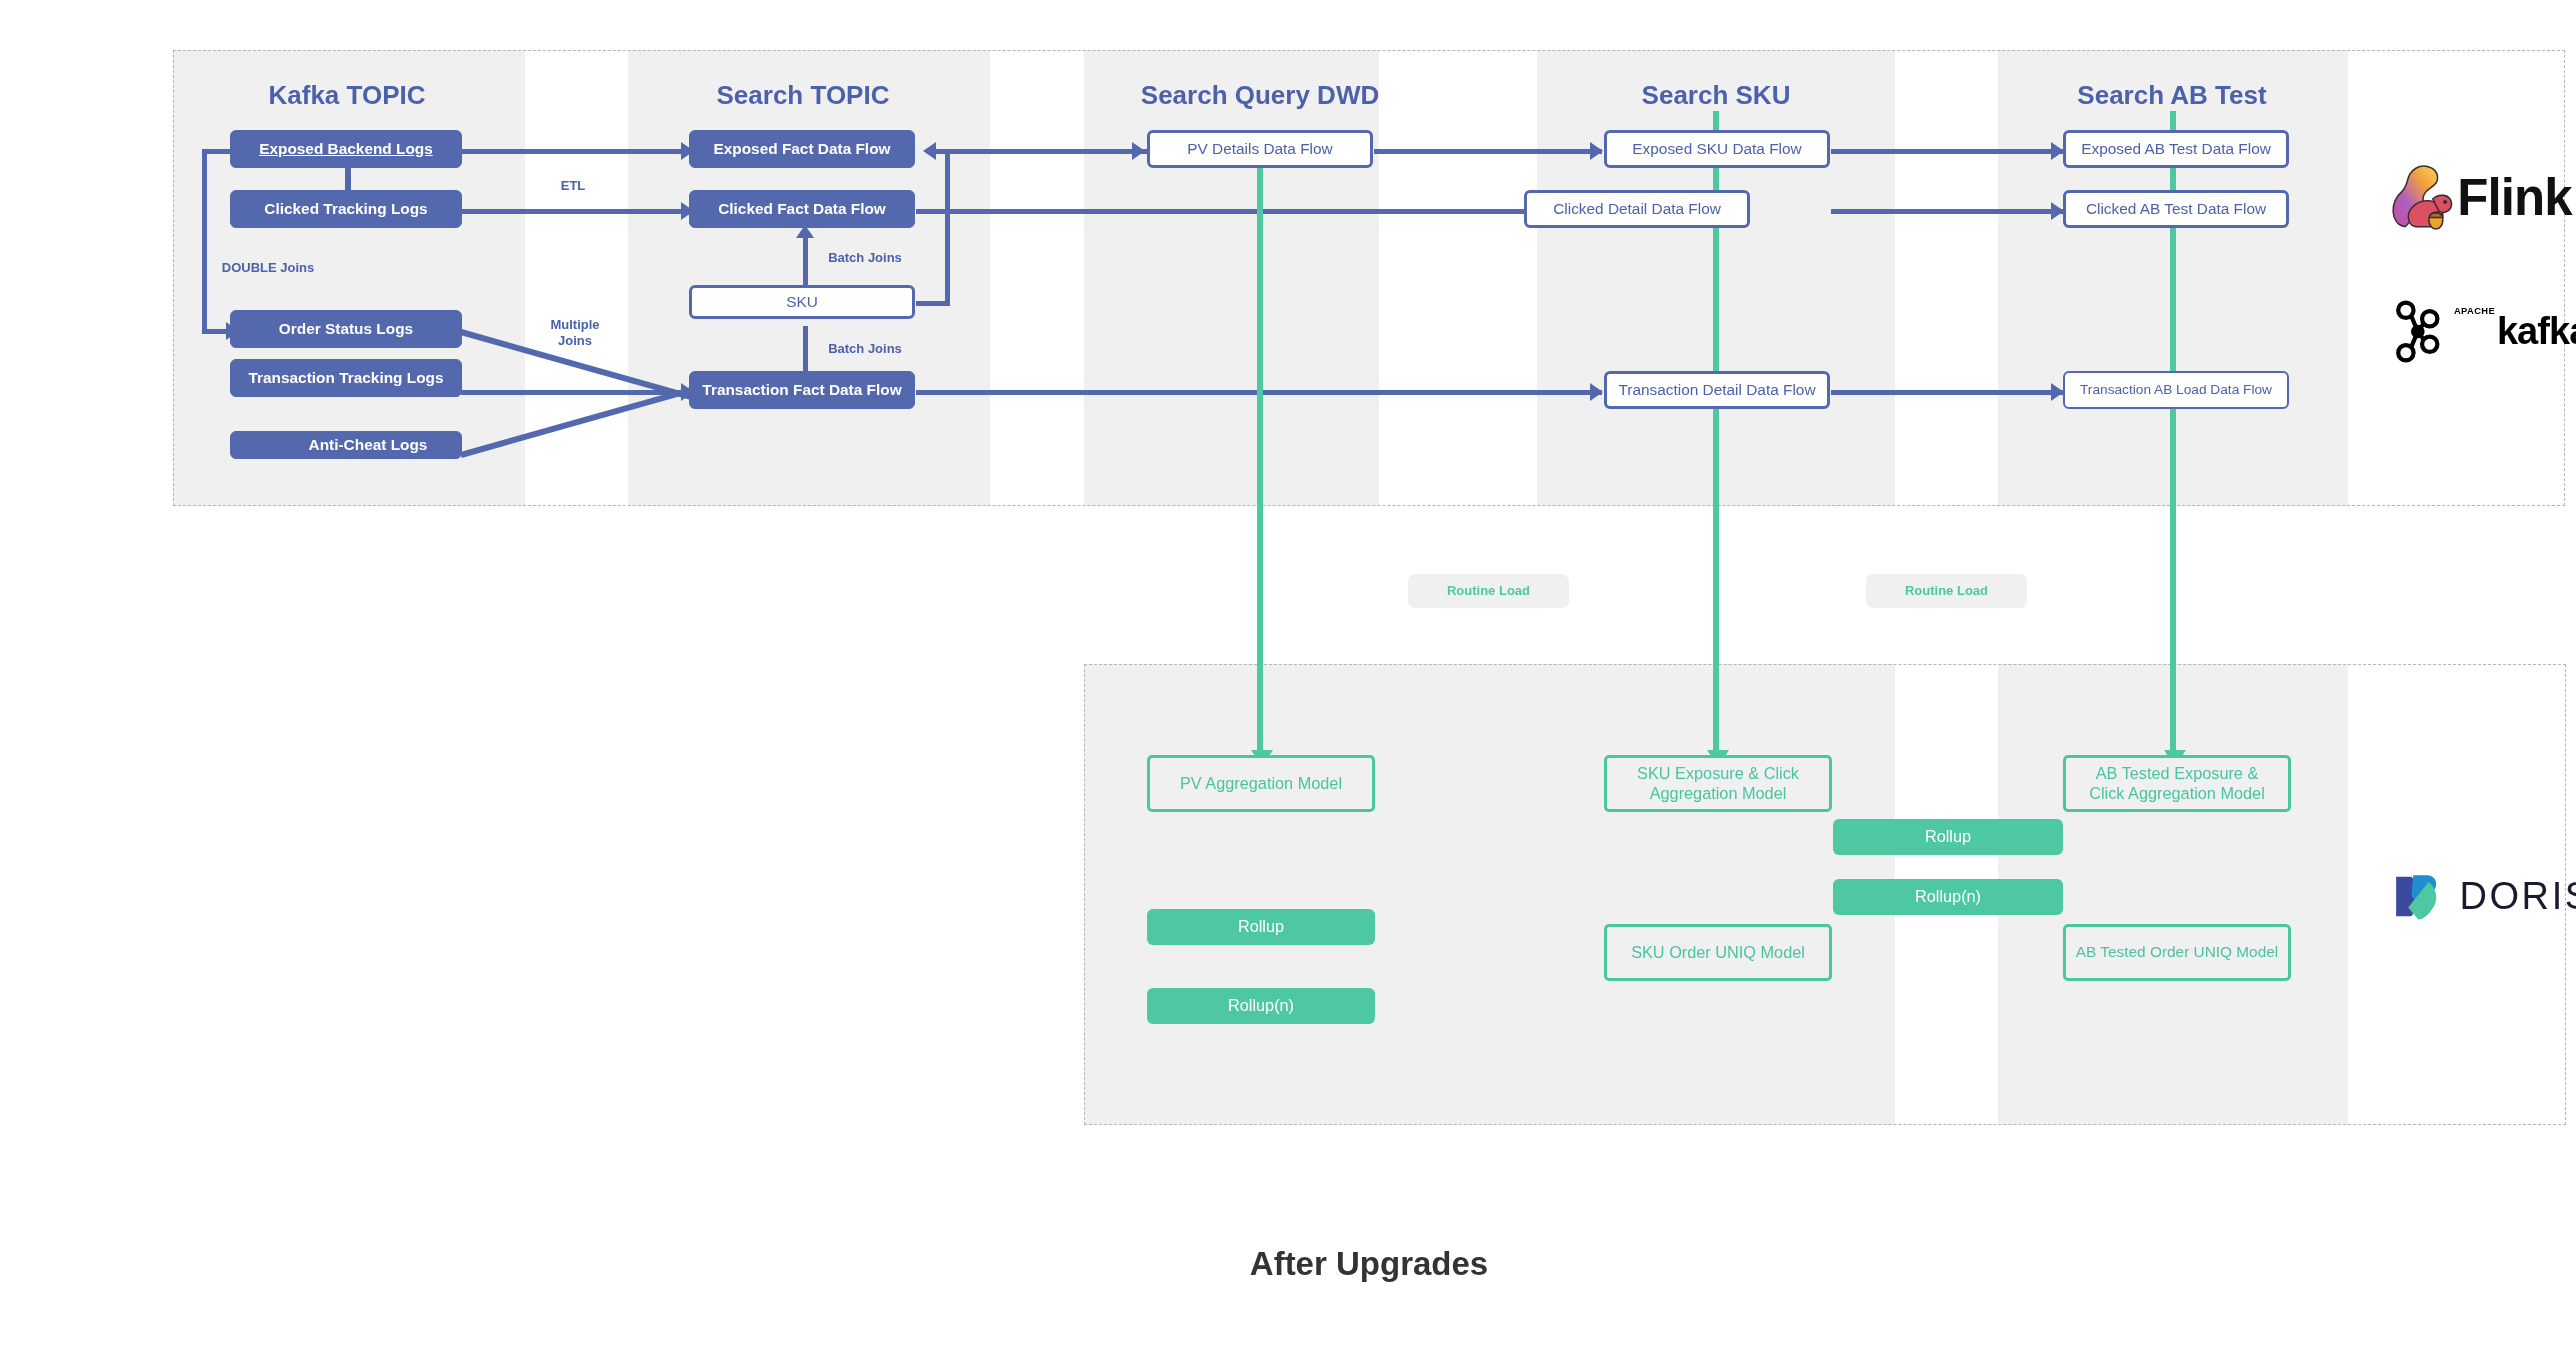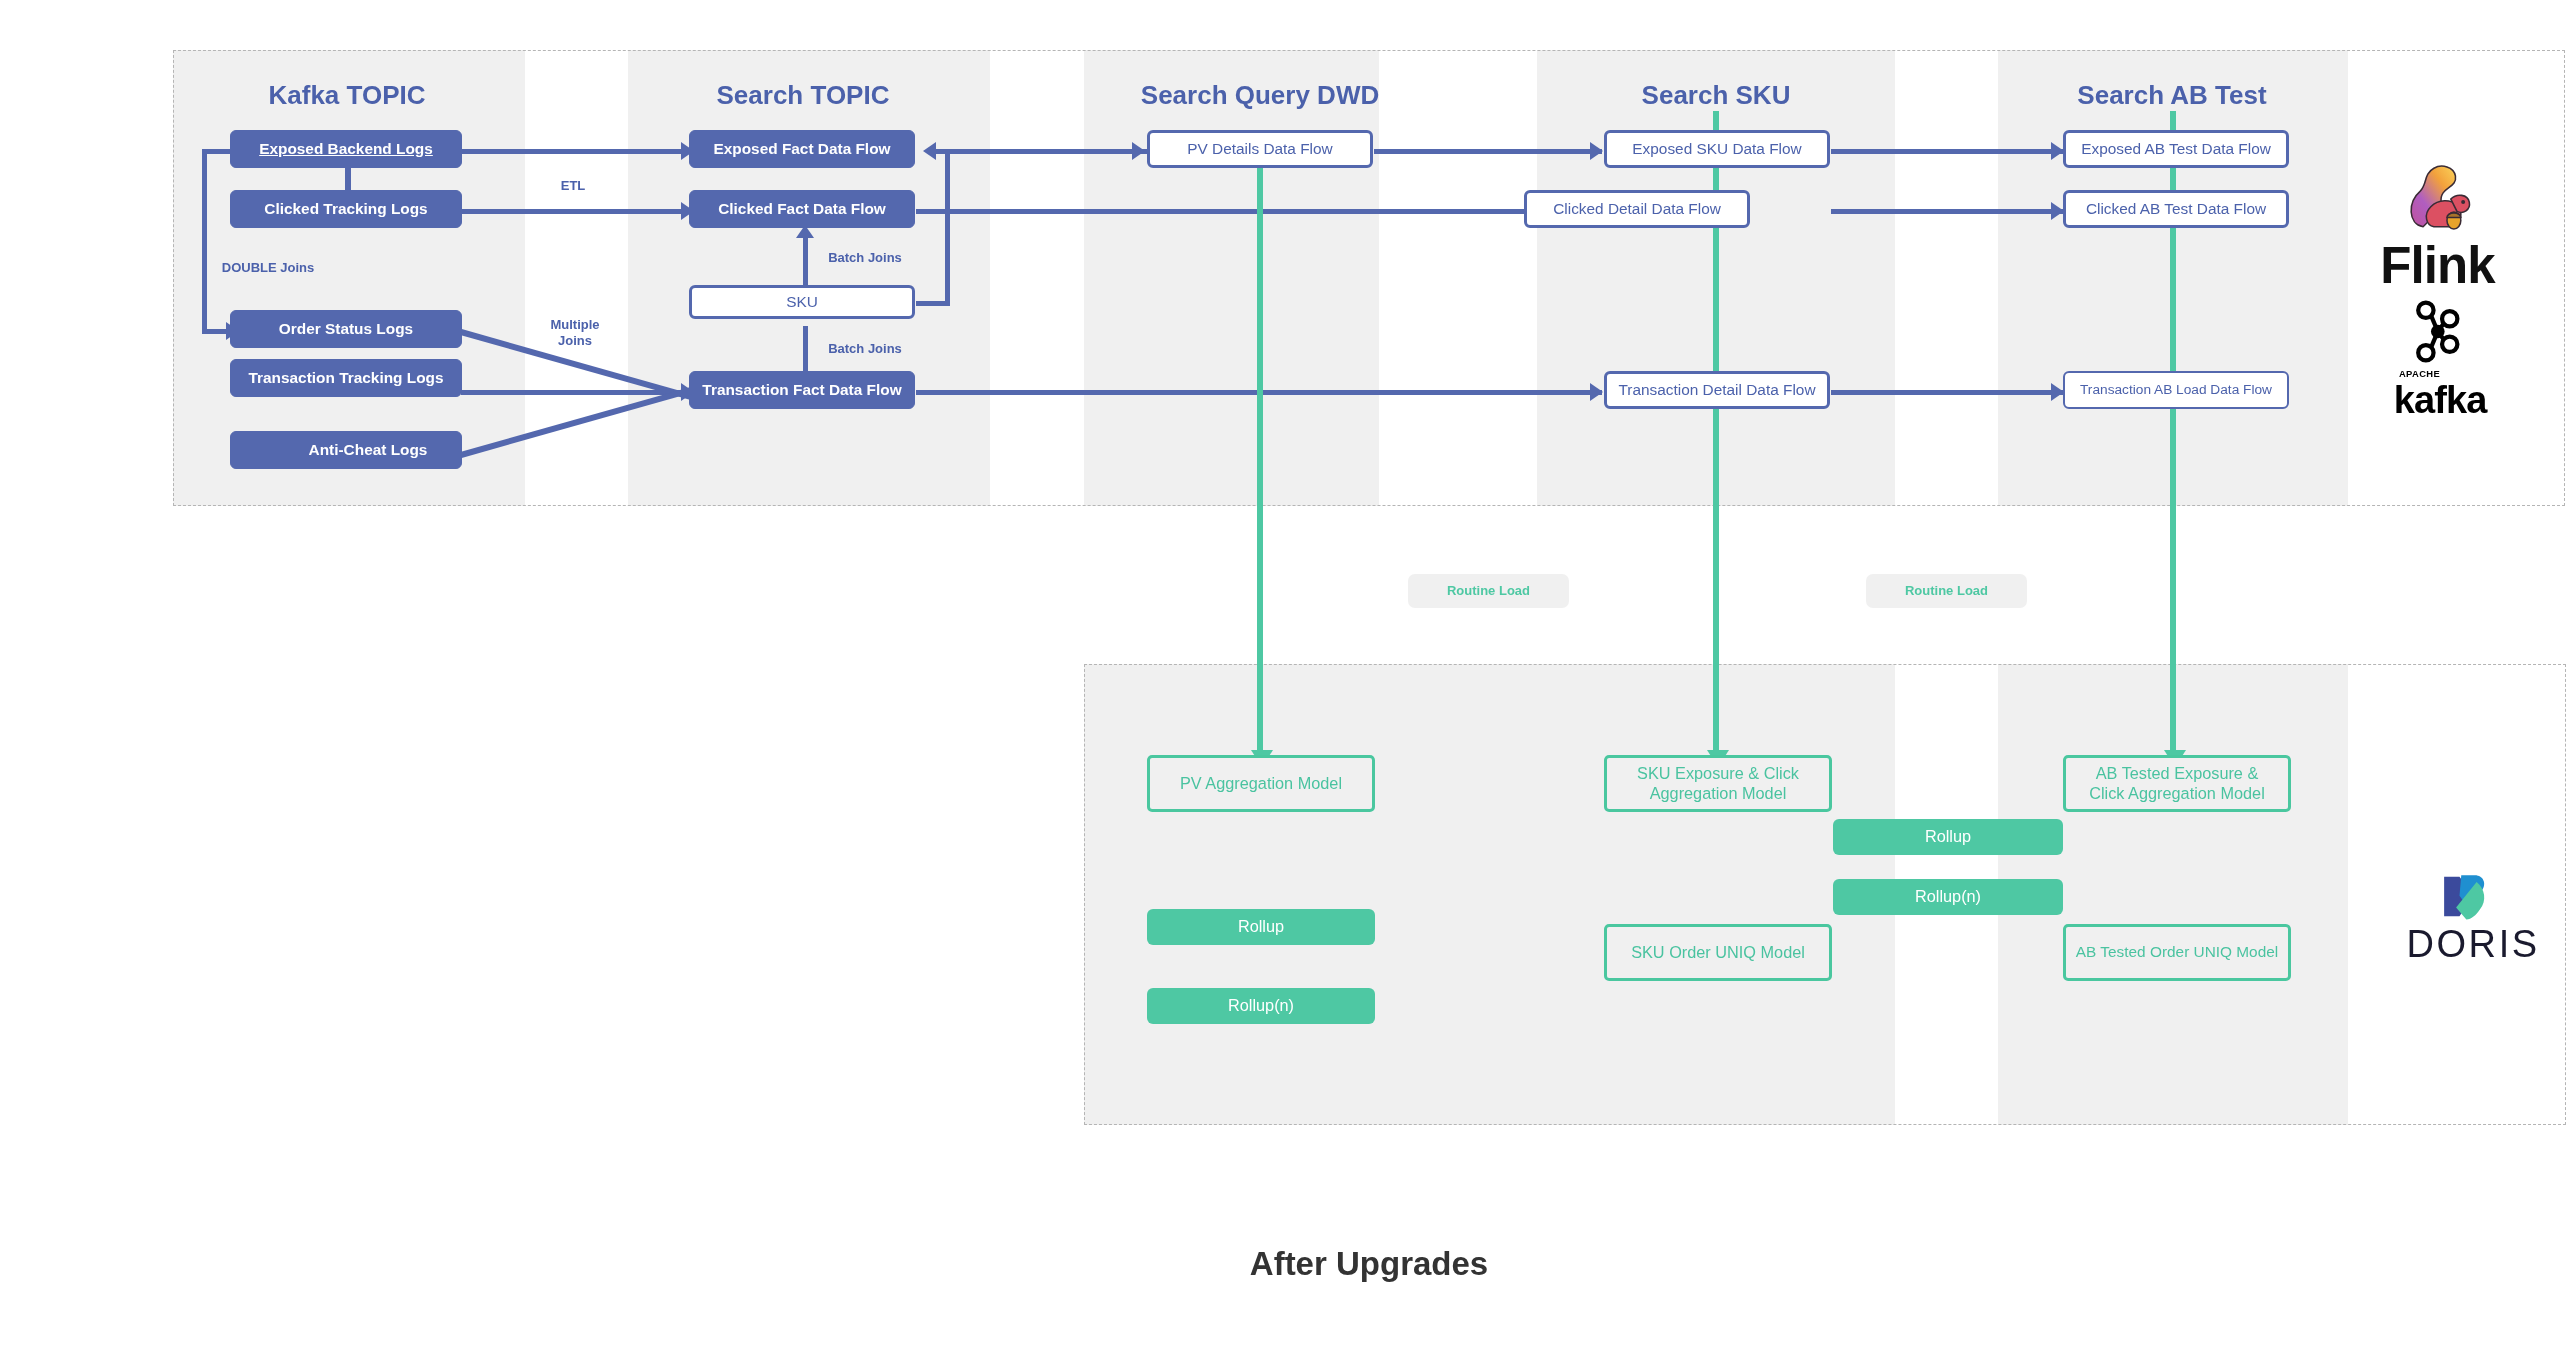--- a/index.html
+++ b/index.html
@@ -50,21 +50,21 @@
   .garrow-d{position:absolute;width:0;height:0;border-left:11px solid transparent;
             border-right:11px solid transparent;border-top:17px solid #4ec8a3;}
 
   .diag{position:absolute;background:#5468ae;height:6px;transform-origin:0 50%;}
 
   
   .elabel{position:absolute;color:#4b61ab;font-weight:bold;font-size:13px;
           text-align:center;white-space:pre-line;line-height:1.25;transform:translateX(-50%);}
 
   
-  .logo-wrap{position:absolute;display:flex;align-items:center;flex-direction:column;}
+  .logo-wrap{position:absolute;display:flex;align-items:center;}
   .logo-text{font-weight:bold;letter-spacing:-0.9px;}
 
   
   #caption{position:absolute;left:1369px;top:1245px;transform:translateX(-50%);
            font-size:33px;font-weight:bold;color:#333333;white-space:nowrap;}
 </style>
 </head>
 <body>
 
 <div id="stage">
@@ -145,21 +145,21 @@
   <div class="gln gln-v" style="left:1713px;top:111px;height:645px;"></div>
   <div class="garrow-d" style="left:1707px;top:750px;"></div>
 
   <div class="gln gln-v" style="left:2170px;top:111px;height:645px;"></div>
   <div class="garrow-d" style="left:2164px;top:750px;"></div>
 
   <div class="node n-blue-fill" style="left:230px;top:130px;width:232px;height:38px;text-decoration:underline;">Exposed Backend Logs</div>
   <div class="node n-blue-fill" style="left:230px;top:190px;width:232px;height:38px;">Clicked Tracking Logs</div>
   <div class="node n-blue-fill" style="left:230px;top:310px;width:232px;height:38px;">Order Status Logs</div>
   <div class="node n-blue-fill" style="left:230px;top:359px;width:232px;height:38px;">Transaction Tracking Logs</div>
-  <div class="node n-blue-fill" style="left:230px;top:431px;width:232px;height:38px;padding-left:44px;">Anti-Cheat Logs</div>
+  <div class="node n-blue-fill" style="left:230px;top:431px;width:232px;height:28px;padding-left:44px;">Anti-Cheat Logs</div>
 
   <div class="node n-blue-fill" style="left:689px;top:130px;width:226px;height:38px;">Exposed Fact Data Flow</div>
   <div class="node n-blue-fill" style="left:689px;top:190px;width:226px;height:38px;">Clicked Fact Data Flow</div>
   <div class="node n-blue-out" style="left:689px;top:285px;width:226px;height:34px;">SKU</div>
   <div class="node n-blue-fill" style="left:689px;top:371px;width:226px;height:38px;">Transaction Fact Data Flow</div>
 
   <div class="node n-blue-out" style="left:1147px;top:130px;width:226px;height:38px;">PV Details Data Flow</div>
 
   <div class="node n-blue-out" style="left:1604px;top:130px;width:226px;height:38px;">Exposed SKU Data Flow</div>
   <div class="node n-blue-out" style="left:1524px;top:190px;width:226px;height:38px;">Clicked Detail Data Flow</div>

